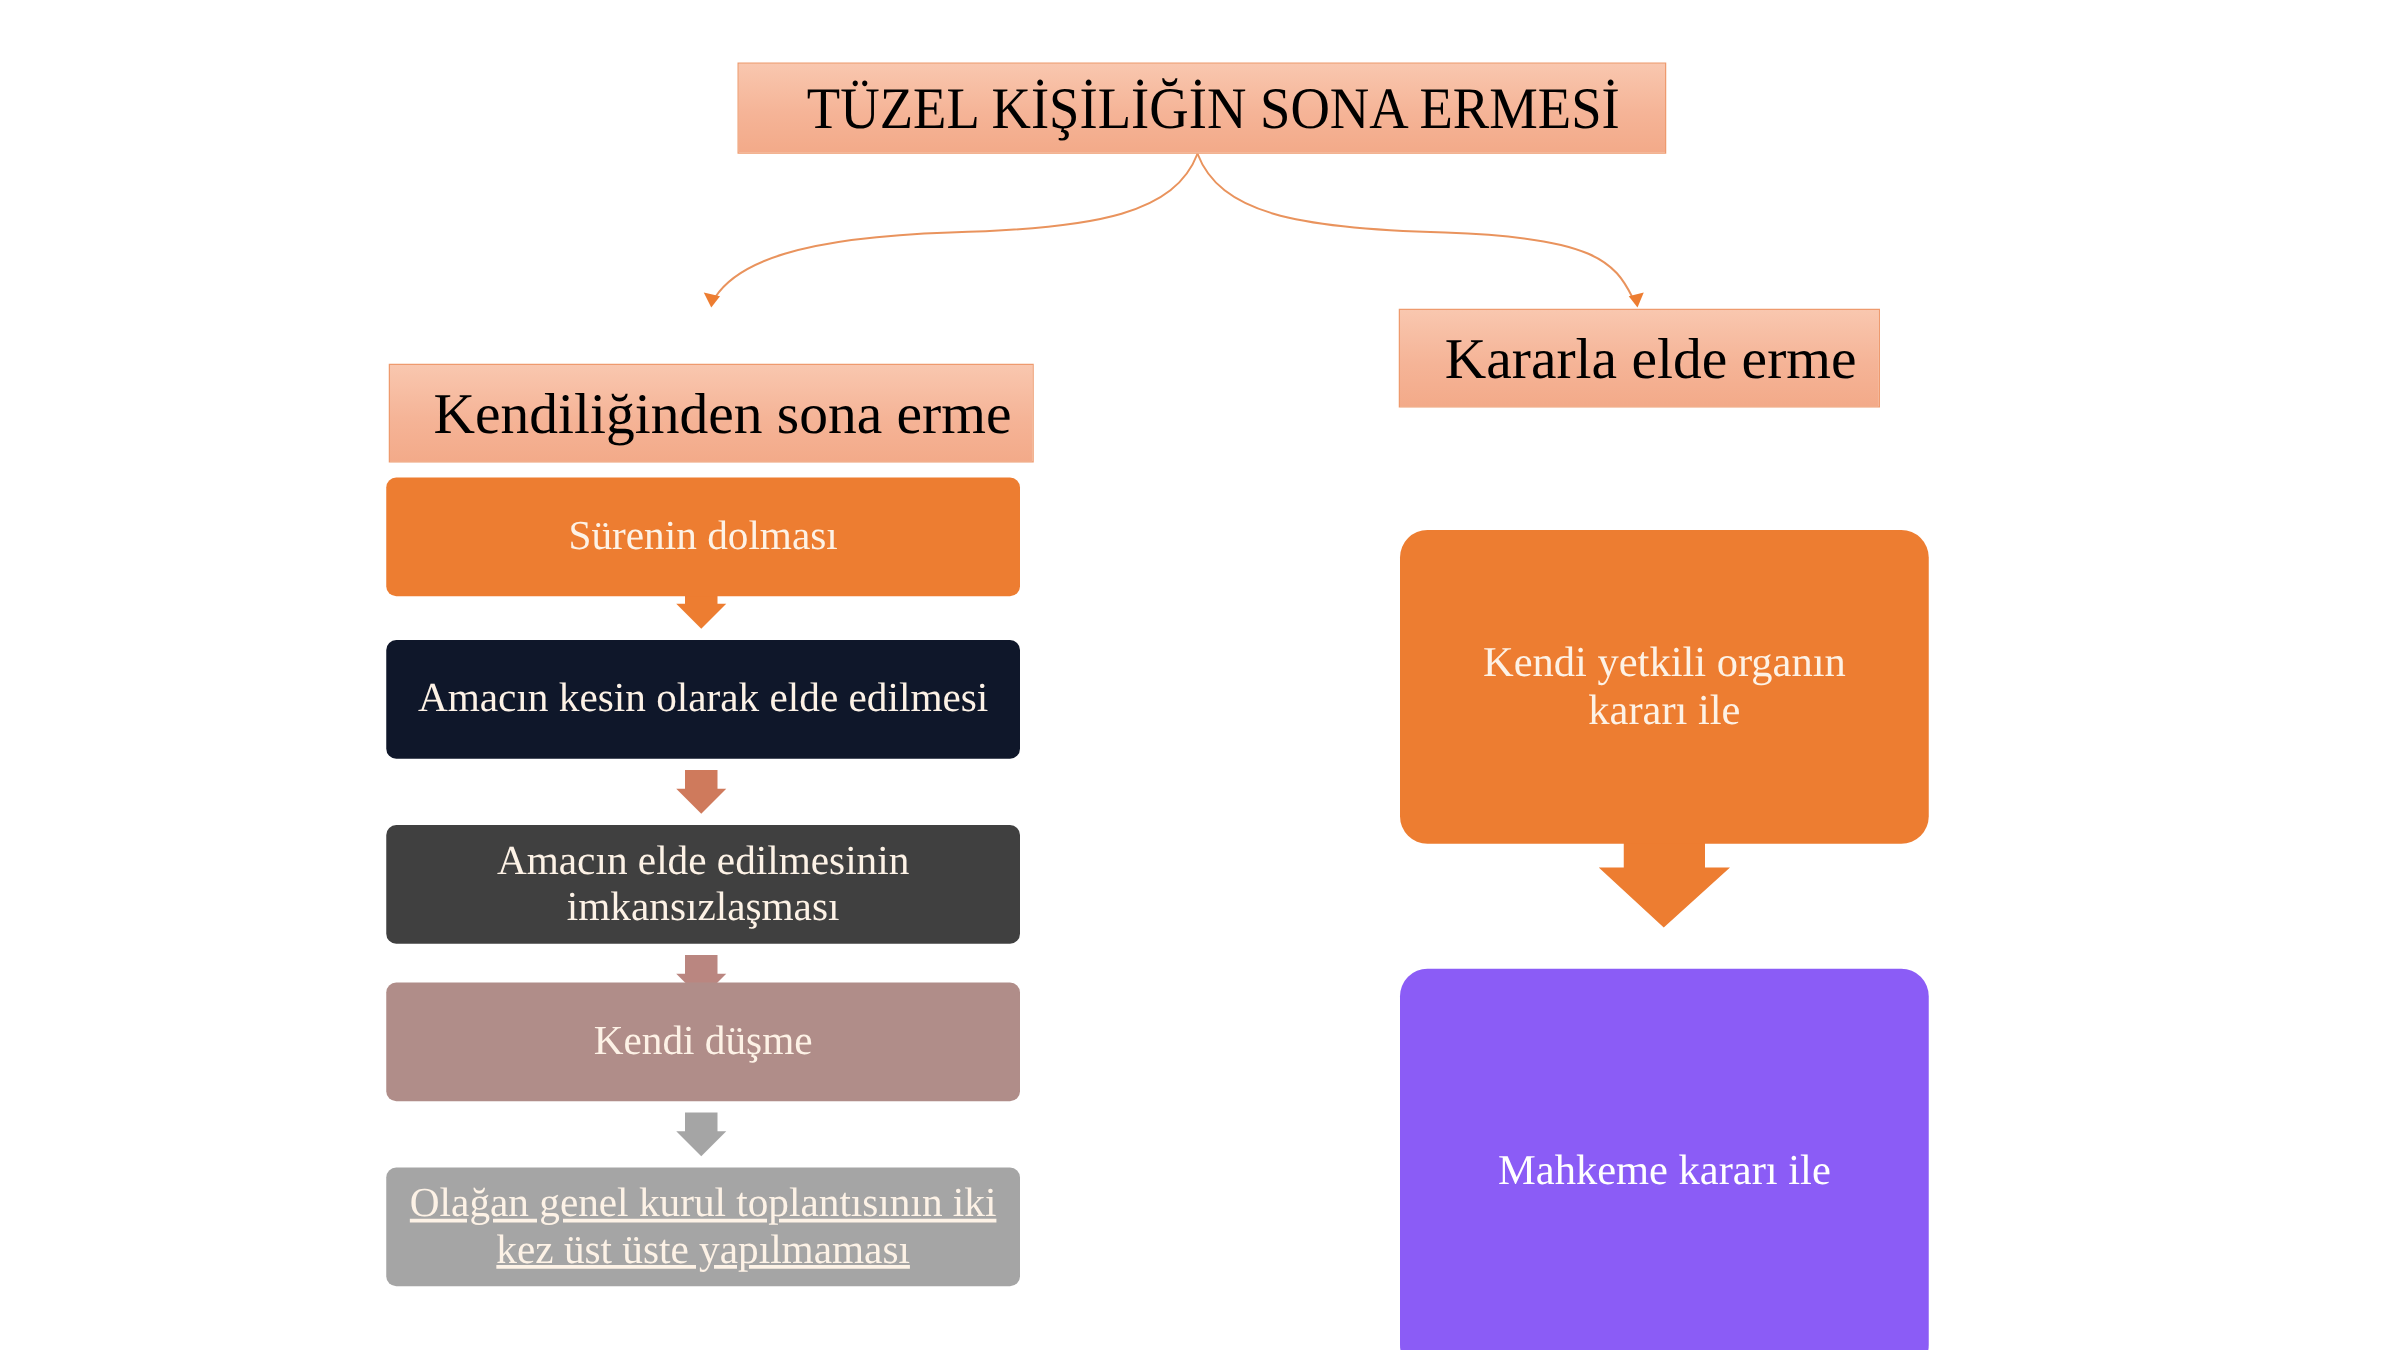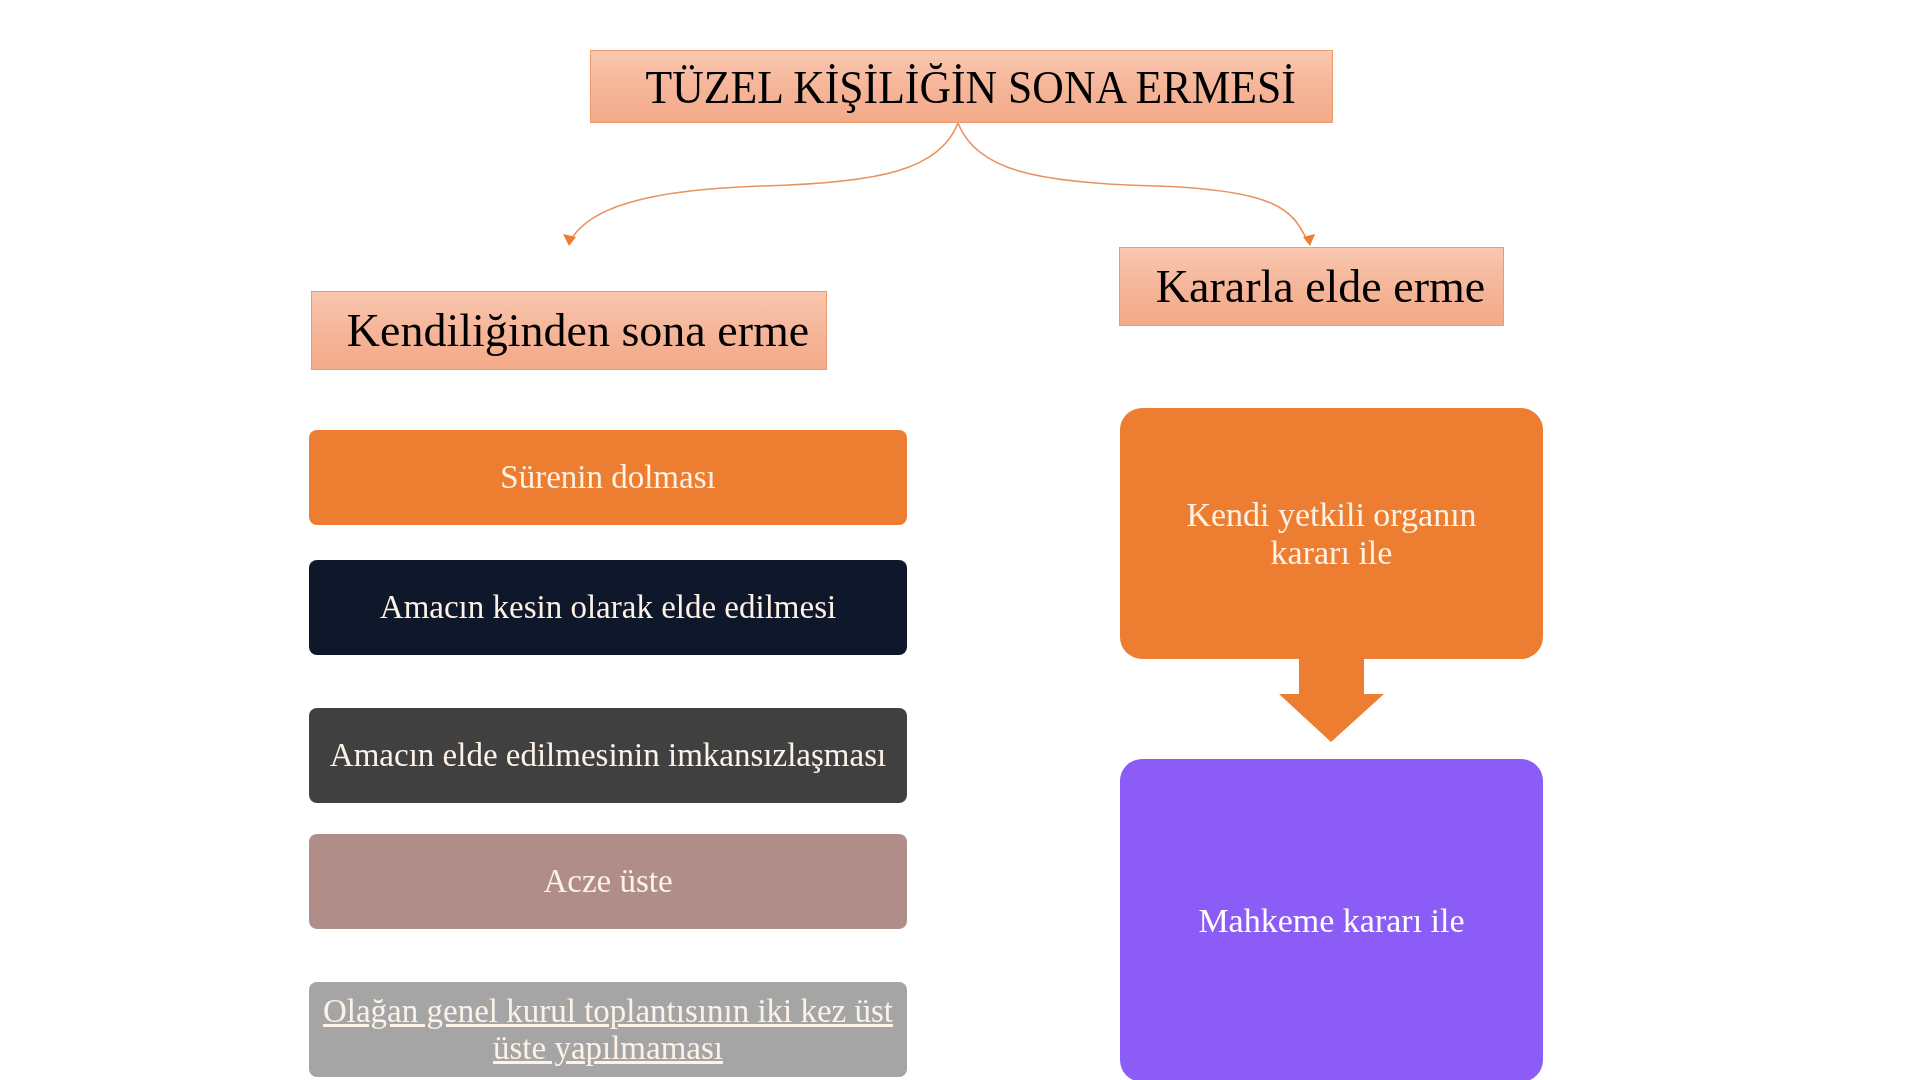--- a/index.html
+++ b/index.html
@@ -14,26 +14,26 @@
     display:flex; align-items:center; justify-content:center;
     color:#000; white-space:nowrap;
   }
   .title-box { left:590px; top:50px; width:743px; height:73px; font-size:47px; }
   .title-box span { display:inline-block; transform:scaleX(0.93); }
   .branch-left { left:311px; top:247px; width:516px; height:79px; font-size:46px;margin-top:44px; }
   .branch-right { left:1119px; top:247px; width:385px; height:79px; font-size:46px; }
   .step {
     border-radius:8px; display:flex; align-items:center; justify-content:center;
     text-align:center; color:#FDF2E6; font-size:33px; line-height:37px;
-    left:309px; width:598px; height:95px; padding:0 12px;margin-top:48px;
+    left:309px; width:507px; height:95px; padding:0 12px;
   }
   .big {
     border-radius:22px; display:flex; align-items:center; justify-content:center;
     text-align:center; color:#FDF2E6; font-size:34px; line-height:38px;
-    left:1120px; width:423px; padding:0 40px;
+    left:1120px; width:423px; padding:0 40px;margin-top:16px;
   }
   svg.overlay { position:absolute; left:0; top:0; }
 </style>
 </head>
 <body>
 
 <svg class="overlay" width="1920" height="1080">
 
   <path d="M958,123 C940,170 880,183 760,186 C640,190 590,210 572,238" fill="none" stroke="#E9935D" stroke-width="1.6"></path>
   <polygon points="569,246 563,234 576,237" fill="#ED7D31"></polygon>
@@ -51,17 +51,17 @@
 <div class="abs header-box title-box">
   <span>TÜZEL KİŞİLİĞİN SONA ERMESİ</span>
 </div>
 
 <div class="abs header-box branch-left">Kendiliğinden sona erme</div>
 <div class="abs header-box branch-right">Kararla elde erme</div>
 
 <div class="abs step" style="top:382px; background:#ED7D31;">Sürenin dolması</div>
 <div class="abs step" style="top:512px; background:#0f172a;">Amacın kesin olarak elde edilmesi</div>
 <div class="abs step" style="top:660px; background:#404040;">Amacın elde edilmesinin imkansızlaşması</div>
-<div class="abs step" style="top:786px; background:#B08D89;">Acze üste</div>
+<div class="abs step" style="top:786px; background:#B08D89;">Kendi düşme</div>
 <div class="abs step" style="top:934px; background:#A5A5A5; padding:0 6px;text-decoration:underline;">Olağan genel kurul toplantısının iki kez üst üste yapılmaması</div>
 
 <div class="abs big" style="top:408px; height:251px; background:#ED7D31;">Kendi yetkili organın kararı ile</div>
 <div class="abs big" style="top:759px; height:323px; background:#8b5cf6; color:#FFFFFF;">Mahkeme kararı ile</div>
 
 </body></html>

